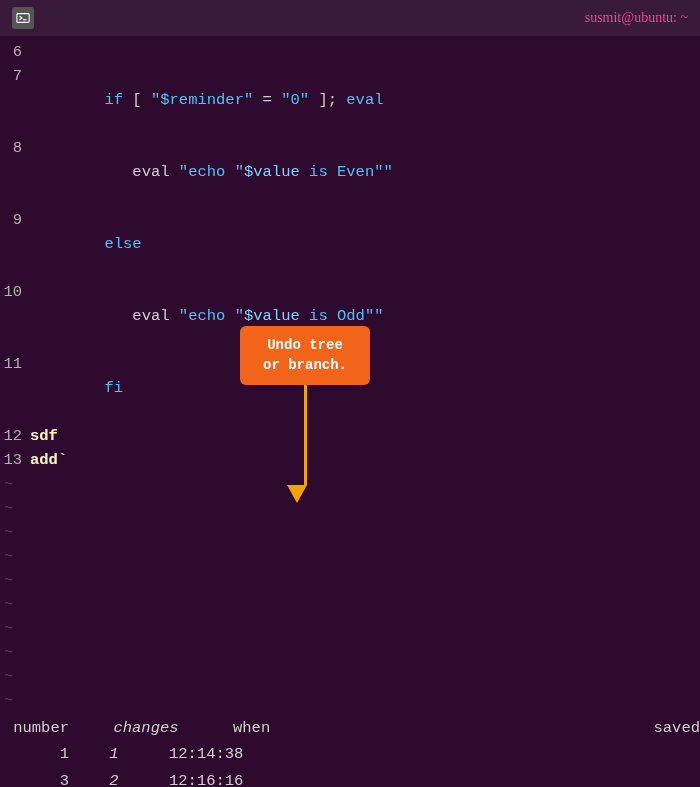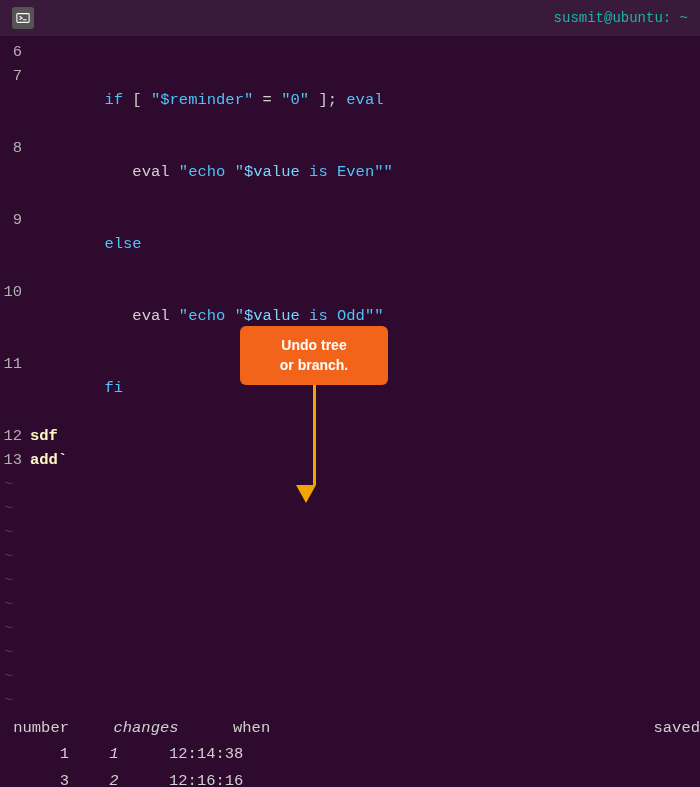--- a/index.html
+++ b/index.html
@@ -34,23 +34,23 @@
       align-items: center;
       justify-content: center;
     }
 
     .title-bar-icon svg {
       width: 14px;
       height: 14px;
     }
 
     .title-bar-title {
-      color: #14b8a6;
+      color: #ec4899;
       font-size: 14px;
-      font-family: Liberation Mono, monospace;
+      font-family: Liberation Serif, serif;
     }
 
     .terminal-body {
       padding: 2px 0;
       position: relative;
     }
 
     .code-area {
       padding: 2px 0 0 0;
     }
@@ -97,28 +97,28 @@
       left: 240px;
       top: 290px;
       display: flex;
       flex-direction: column;
       align-items: center;
     }
 
     .tooltip-box {
       background: #f26419;
       color: #ffffff;
-      font-family: Liberation Sans, sans-serif;
+      font-family: Liberation Mono, monospace;
       font-size: 14px;
       font-weight: bold;
       padding: 10px 16px;
       border-radius: 6px;
       text-align: center;
       line-height: 1.4;
-      width: 148px;
+      width: 130px;
     }
 
     .arrow-line {
       width: 3px;
       height: 100px;
       background: #f0a500;
       margin: 0 auto;
       position: relative;
     }
 

